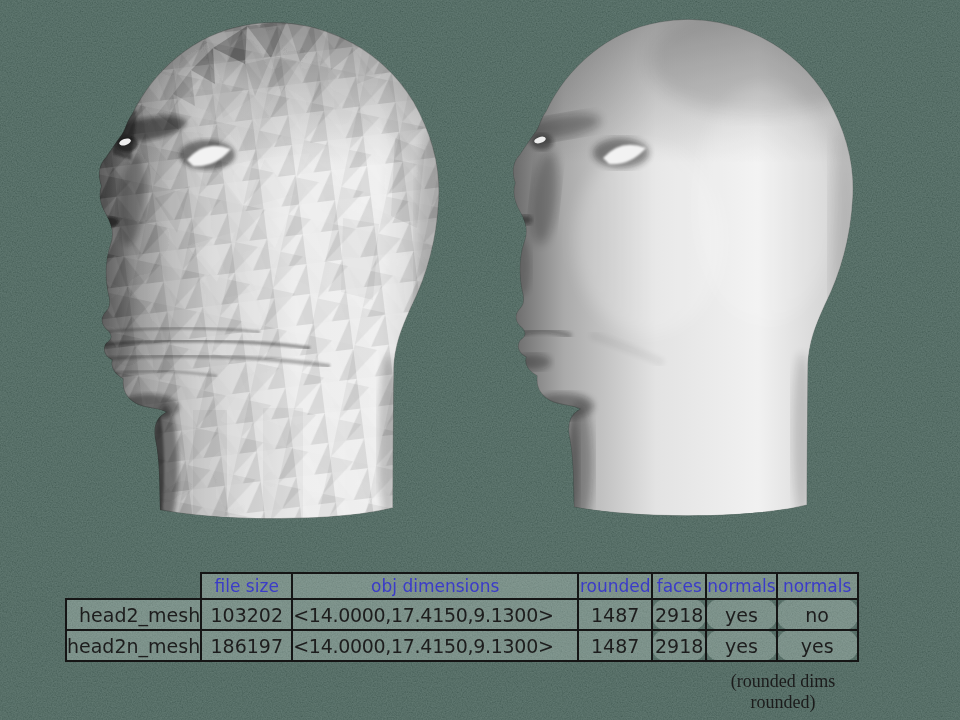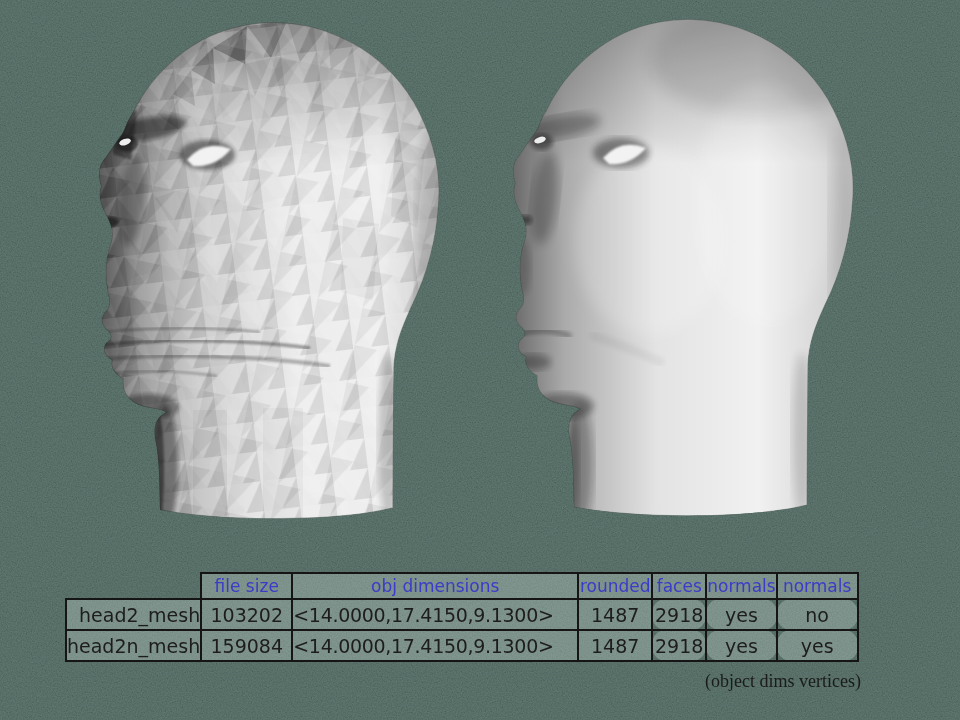--- a/index.html
+++ b/index.html
@@ -240,24 +240,24 @@
       <td class="rowlabel">head2_mesh</td>
       <td class="num">103202</td>
       <td class="dims">&lt;14.0000,17.4150,9.1300&gt;</td>
       <td class="num">1487</td>
       <td class="mid">2918</td>
       <td class="mid">yes</td>
       <td class="mid">no</td>
     </tr>
     <tr>
       <td class="rowlabel">head2n_mesh</td>
-      <td class="num">159084</td>
+      <td class="num">186197</td>
       <td class="dims">&lt;14.0000,17.4150,9.1300&gt;</td>
       <td class="num">1487</td>
       <td class="mid">2918</td>
       <td class="mid">yes</td>
       <td class="mid">yes</td>
     </tr>
   </tbody>
     </table>
 
-  <div class="footnote">(object dims vertices)</div>
+  <div class="footnote">(rounded dims rounded)</div>
 </div>
 
 </body></html>

